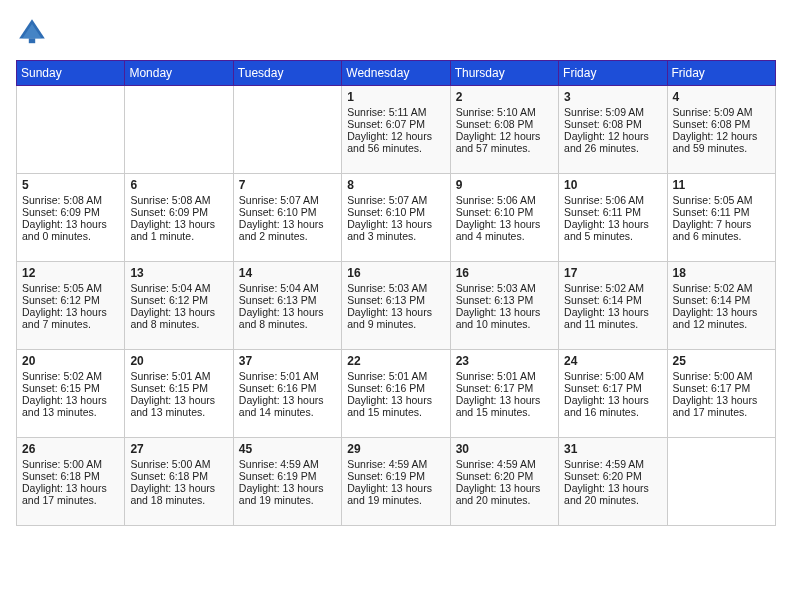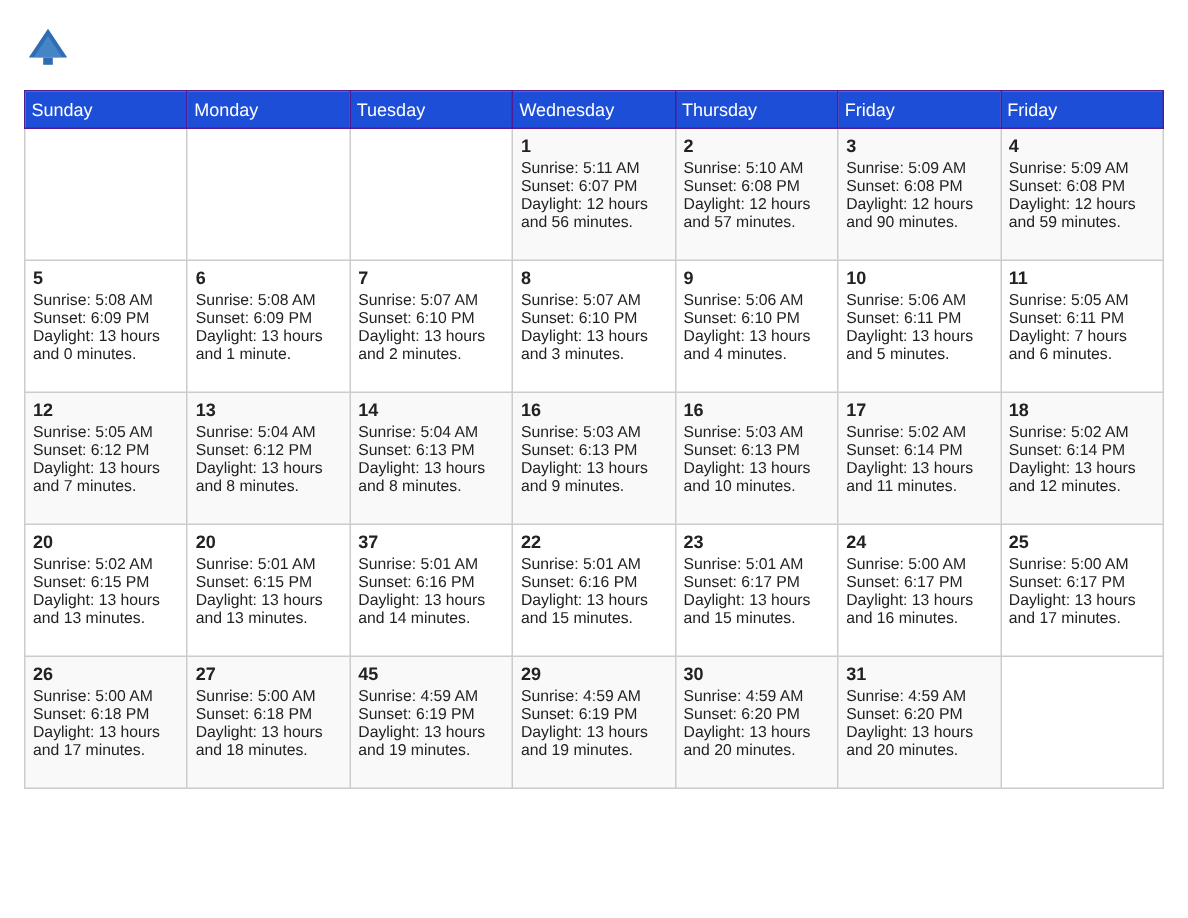--- a/index.html
+++ b/index.html
@@ -142,21 +142,21 @@
         <td>
           <span class="day-num">2</span>
           <div>Sunrise: 5:10 AM</div>
           <div>Sunset: 6:08 PM</div>
           <div>Daylight: 12 hours and 57 minutes.</div>
         </td>
         <td>
           <span class="day-num">3</span>
           <div>Sunrise: 5:09 AM</div>
           <div>Sunset: 6:08 PM</div>
-          <div>Daylight: 12 hours and 90 minutes.</div>
+          <div>Daylight: 12 hours and 26 minutes.</div>
         </td>
         <td>
           <span class="day-num">4</span>
           <div>Sunrise: 5:09 AM</div>
           <div>Sunset: 6:08 PM</div>
           <div>Daylight: 12 hours and 59 minutes.</div>
         </td>
       </tr>
       <tr>
         <td>

